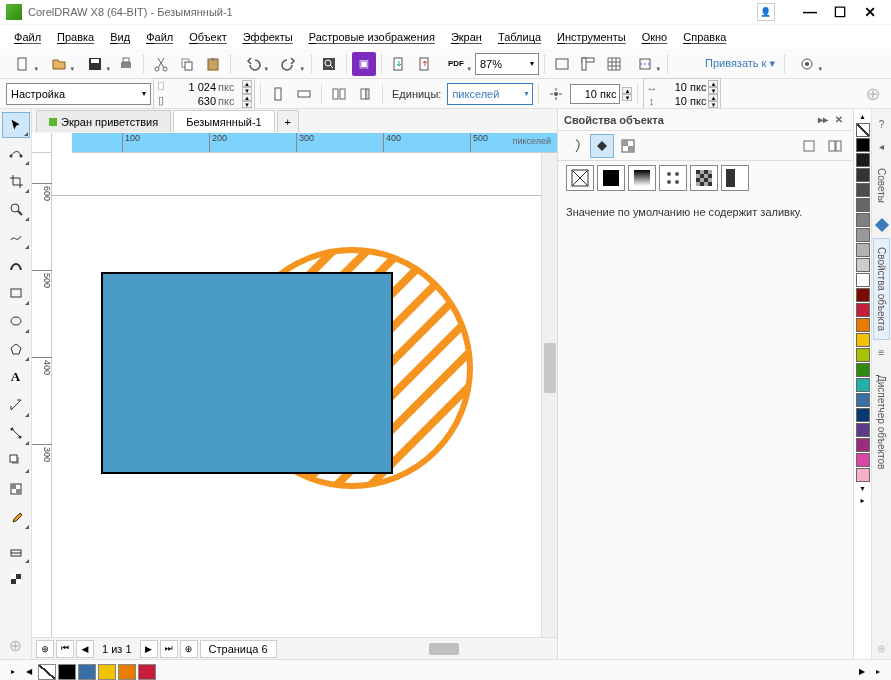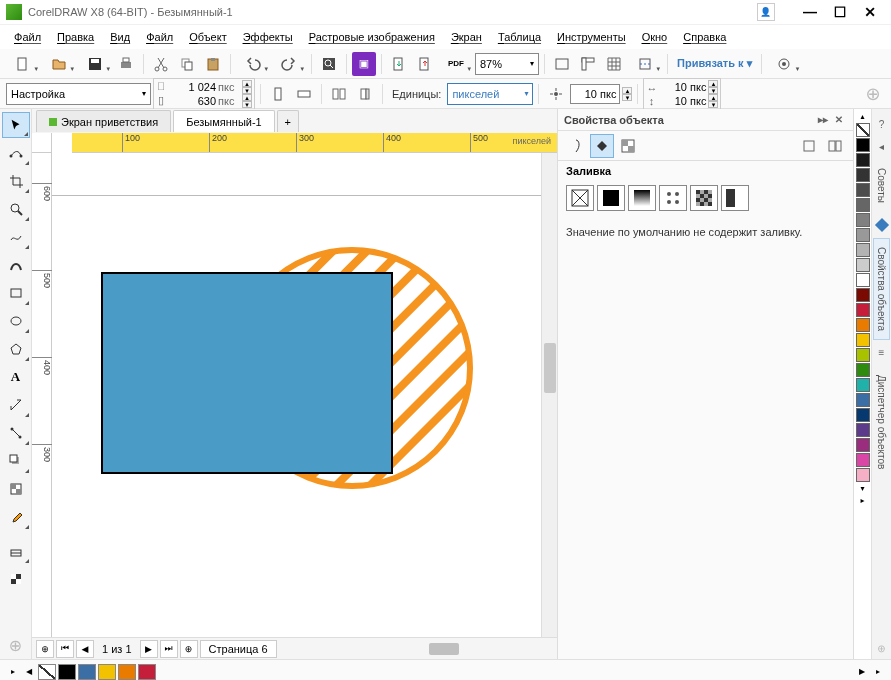--- a/index.html
+++ b/index.html
@@ -17,21 +17,21 @@
 
 .toolbar1, .toolbar2 { height: 30px; display: flex; align-items: center; padding: 0 6px; gap: 2px; border-bottom: 1px solid #e0e0e0; background: #fafafa; }
 .tbtn { width: 24px; height: 24px; display: flex; align-items: center; justify-content: center; cursor: pointer; border-radius: 2px; }
 .tbtn.drop { width: 34px; position: relative; }
 .tbtn.drop:after { content: "▾"; font-size: 7px; position: absolute; right: 2px; bottom: 3px; color: #555; }
 .sep { width: 1px; height: 20px; background: #ddd; margin: 0 3px; }
 .tbtn.purple { background: #7b2cbf; color: #fff; }
 .zoom-input { width: 64px; height: 22px; border: 1px solid #888; background: #fff; padding: 0 4px; display: flex; align-items: center; justify-content: space-between; }
 .zoom-input span { font-size: 11px; }
 .snap-label { padding: 0 4px; }
-.blue-drop { color: #3b7cbf; font-weight: bold; }
+.blue-drop { color: #3b7cbf; font-weight: normal; margin-left: 28px; }
 
 .toolbar2 .preset { width: 145px; height: 22px; border: 1px solid #888; background: #fff; padding: 0 4px; display: flex; align-items: center; justify-content: space-between; }
 .dimbox { display: flex; flex-direction: column; gap: 0; border: 1px solid #ccc; padding: 1px 2px; }
 .dimrow { display: flex; align-items: center; gap: 2px; height: 14px; font-size: 10px; }
 .dimrow .lbl { width: 10px; text-align: center; color: #666; }
 .dimrow .val { width: 48px; text-align: right; }
 .dimrow .unit { color: #666; width: 22px; }
 .spinbtns { display:flex; flex-direction:column; width:10px; }
 .spinbtns div { height:7px; line-height:6px; font-size:7px; text-align:center; border:1px solid #bbb; background:#f4f4f4; cursor:pointer; }
 .units-sel { width: 86px; height: 22px; border: 1px solid #3b7cbf; background: #fff; padding: 0 4px; display: flex; align-items: center; justify-content: space-between; color:#3b7cbf; }
@@ -43,21 +43,21 @@
 .toolbox { width: 32px; background: #f5f5f5; border-right: 1px solid #e0e0e0; display: flex; flex-direction: column; padding-top: 2px; }
 .tool { width: 28px; height: 26px; margin: 1px auto; display: flex; align-items: center; justify-content: center; cursor: pointer; position: relative; }
 .tool.active { background: #d0e7fa; border: 1px solid #7bb4e0; }
 .tool .fly { position: absolute; right: 1px; bottom: 1px; width: 0; height: 0; border-left: 4px solid transparent; border-bottom: 4px solid #555; }
 
 .canvas-wrap { flex: 1; display: flex; flex-direction: column; position: relative; background: #fff; }
 .tabstrip { height: 24px; display: flex; align-items: center; background: #f5f5f5; padding: 0 4px; }
 .dtab { height: 22px; padding: 0 12px; display: flex; align-items: center; border: 1px solid #ccc; border-bottom: none; background: #ebebeb; margin-right: 2px; cursor: pointer; border-radius: 2px 2px 0 0; }
 .dtab.active { background: #fff; }
 .dtab.plus { width: 22px; padding: 0; justify-content: center; background: #f0f0f0; }
-.hruler { height: 20px; background: #fde047; border-bottom: 1px solid #ccc; position: relative; overflow: hidden; margin-left: 20px; }
+.hruler { height: 20px; background: #7dd3fc; border-bottom: 1px solid #ccc; position: relative; overflow: hidden; margin-left: 20px; }
 .hruler .tick { position: absolute; top: 0; height: 20px; border-left: 1px solid #888; font-size: 9px; padding-left: 2px; color: #444; }
 .hruler .unit-lbl { position: absolute; right: 6px; top: 3px; font-size: 9px; color: #666; }
 .canvas-body { flex: 1; display: flex; position: relative; overflow: hidden; }
 .vruler { width: 20px; background: #fff; border-right: 1px solid #ccc; position: relative; }
 .vruler .tick { position: absolute; left: 0; width: 20px; border-top: 1px solid #888; font-size: 9px; color: #444; writing-mode: vertical-rl; padding-top: 2px; }
 .canvas { flex: 1; background: #fff; position: relative; overflow: hidden; }
 .guide-line { position:absolute; left:0; right:0; top:42px; border-top:1px solid #bbb; }
 
 .vscrollbar { width: 16px; background: #f0f0f0; border-left: 1px solid #ddd; position: relative; }
 .vscrollbar .thumb { position: absolute; left: 2px; width: 12px; height: 50px; top: 190px; background: #c8c8c8; border-radius: 2px; }
@@ -546,21 +546,20 @@
             <rect x="3" y="3" width="10" height="10" fill="none" stroke="#666"></rect>
           </svg>
         </div>
       <div class="mb">
           <svg width="16" height="16">
             <rect x="2" y="3" width="6" height="10" fill="none" stroke="#666"></rect>
             <rect x="9" y="3" width="5" height="10" fill="none" stroke="#666"></rect>
           </svg>
         </div>
     </div>
-    <div class="section-title">Заливка</div>
     <div class="fill-row">
       <div class="fb">
           <svg width="18" height="18">
             <rect x="1" y="1" width="16" height="16" fill="#fff" stroke="#333"></rect>
             <line x1="1" y1="17" x2="17" y2="1" stroke="#333"></line>
             <line x1="1" y1="1" x2="17" y2="17" stroke="#333"></line>
           </svg>
         </div>
       <div class="fb">
           <div style="width:16px;height:16px;background:#000"></div>

